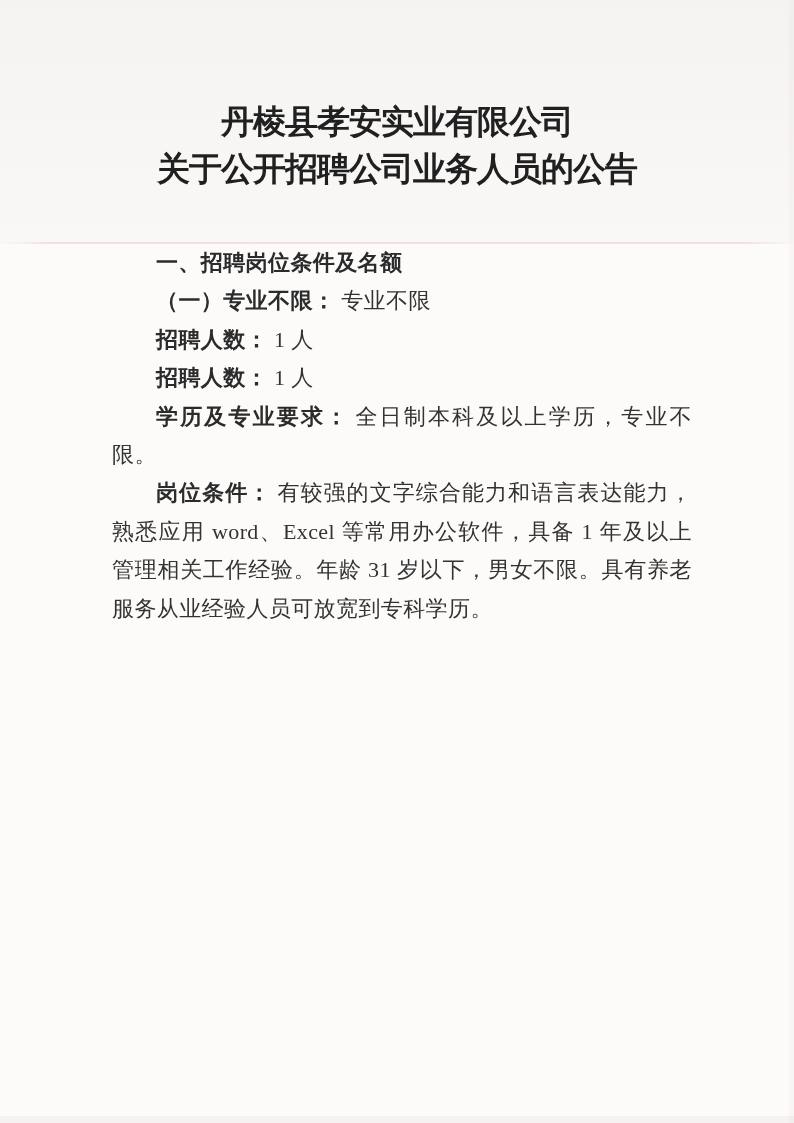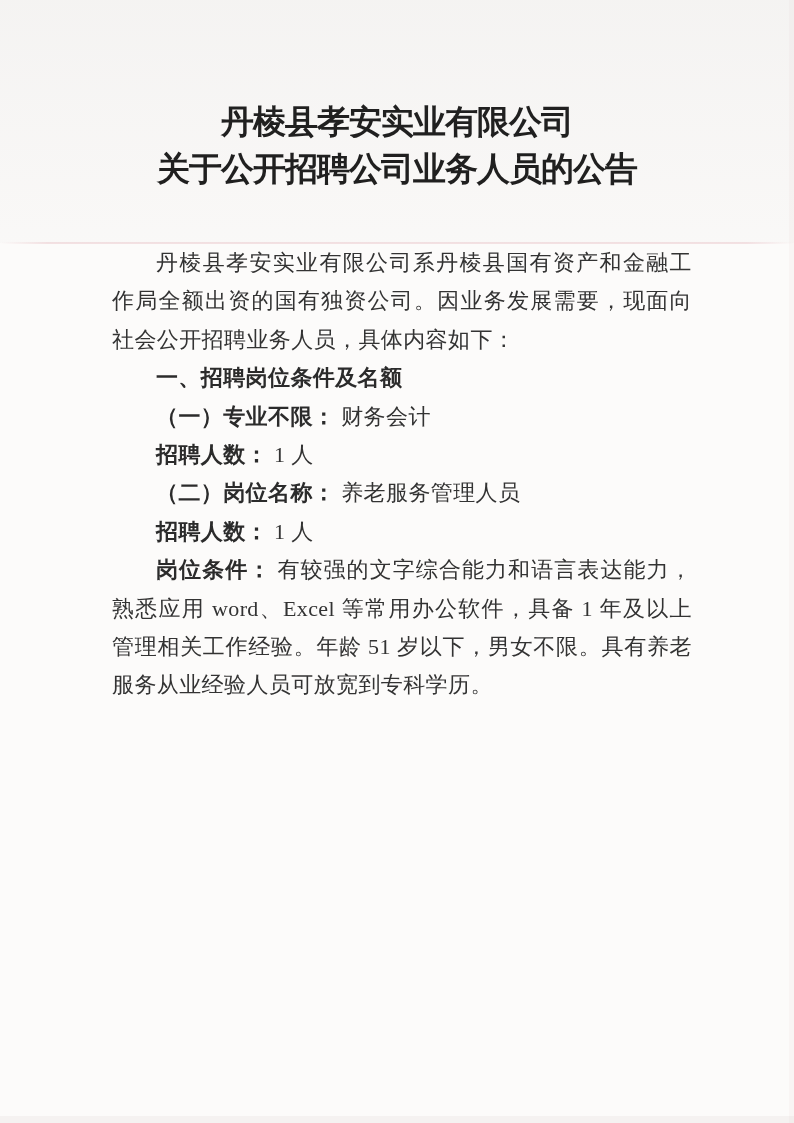--- a/index.html
+++ b/index.html
@@ -96,31 +96,30 @@
   <div class="scan-shade-bottom"></div>
   <div class="scan-shade-right"></div>
 
   <header class="title-block">
     <div class="title-line">丹棱县孝安实业有限公司</div>
     <div class="title-line">关于公开招聘公司业务人员的公告</div>
   </header>
 
   <main class="body-block">
 
-    <p class="para">丹棱县孝安实业有限公司系丹棱县国有资产和金融工作局全额出资的国有独资公司。因业务发展需要，现面向社会公开招聘业务人员，具体内容如下：</p>
 
     <p class="para heading">一、招聘岗位条件及名额</p>
 
-    <p class="para"><span class="label">（一）专业不限：</span><span class="value">财务会计</span></p>
+    <p class="para"><span class="label">（一）专业不限：</span><span class="value">专业不限</span></p>
 
     <p class="para"><span class="label">招聘人数：</span><span class="value">1 人</span></p>
 
 
 
-    <p class="para"><span class="label">（二）岗位名称：</span><span class="value">养老服务管理人员</span></p>
 
     <p class="para"><span class="label">招聘人数：</span><span class="value">1 人</span></p>
 
+    <p class="para"><span class="label">学历及专业要求：</span><span class="value">全日制本科及以上学历，专业不限。</span></p>
 
-    <p class="para"><span class="label">岗位条件：</span><span class="value">有较强的文字综合能力和语言表达能力，熟悉应用 word、Excel 等常用办公软件，具备 1 年及以上管理相关工作经验。年龄 51 岁以下，男女不限。具有养老服务从业经验人员可放宽到专科学历。</span></p>
+    <p class="para"><span class="label">岗位条件：</span><span class="value">有较强的文字综合能力和语言表达能力，熟悉应用 word、Excel 等常用办公软件，具备 1 年及以上管理相关工作经验。年龄 31 岁以下，男女不限。具有养老服务从业经验人员可放宽到专科学历。</span></p>
 
   </main>
 </div>
 
 </body></html>

